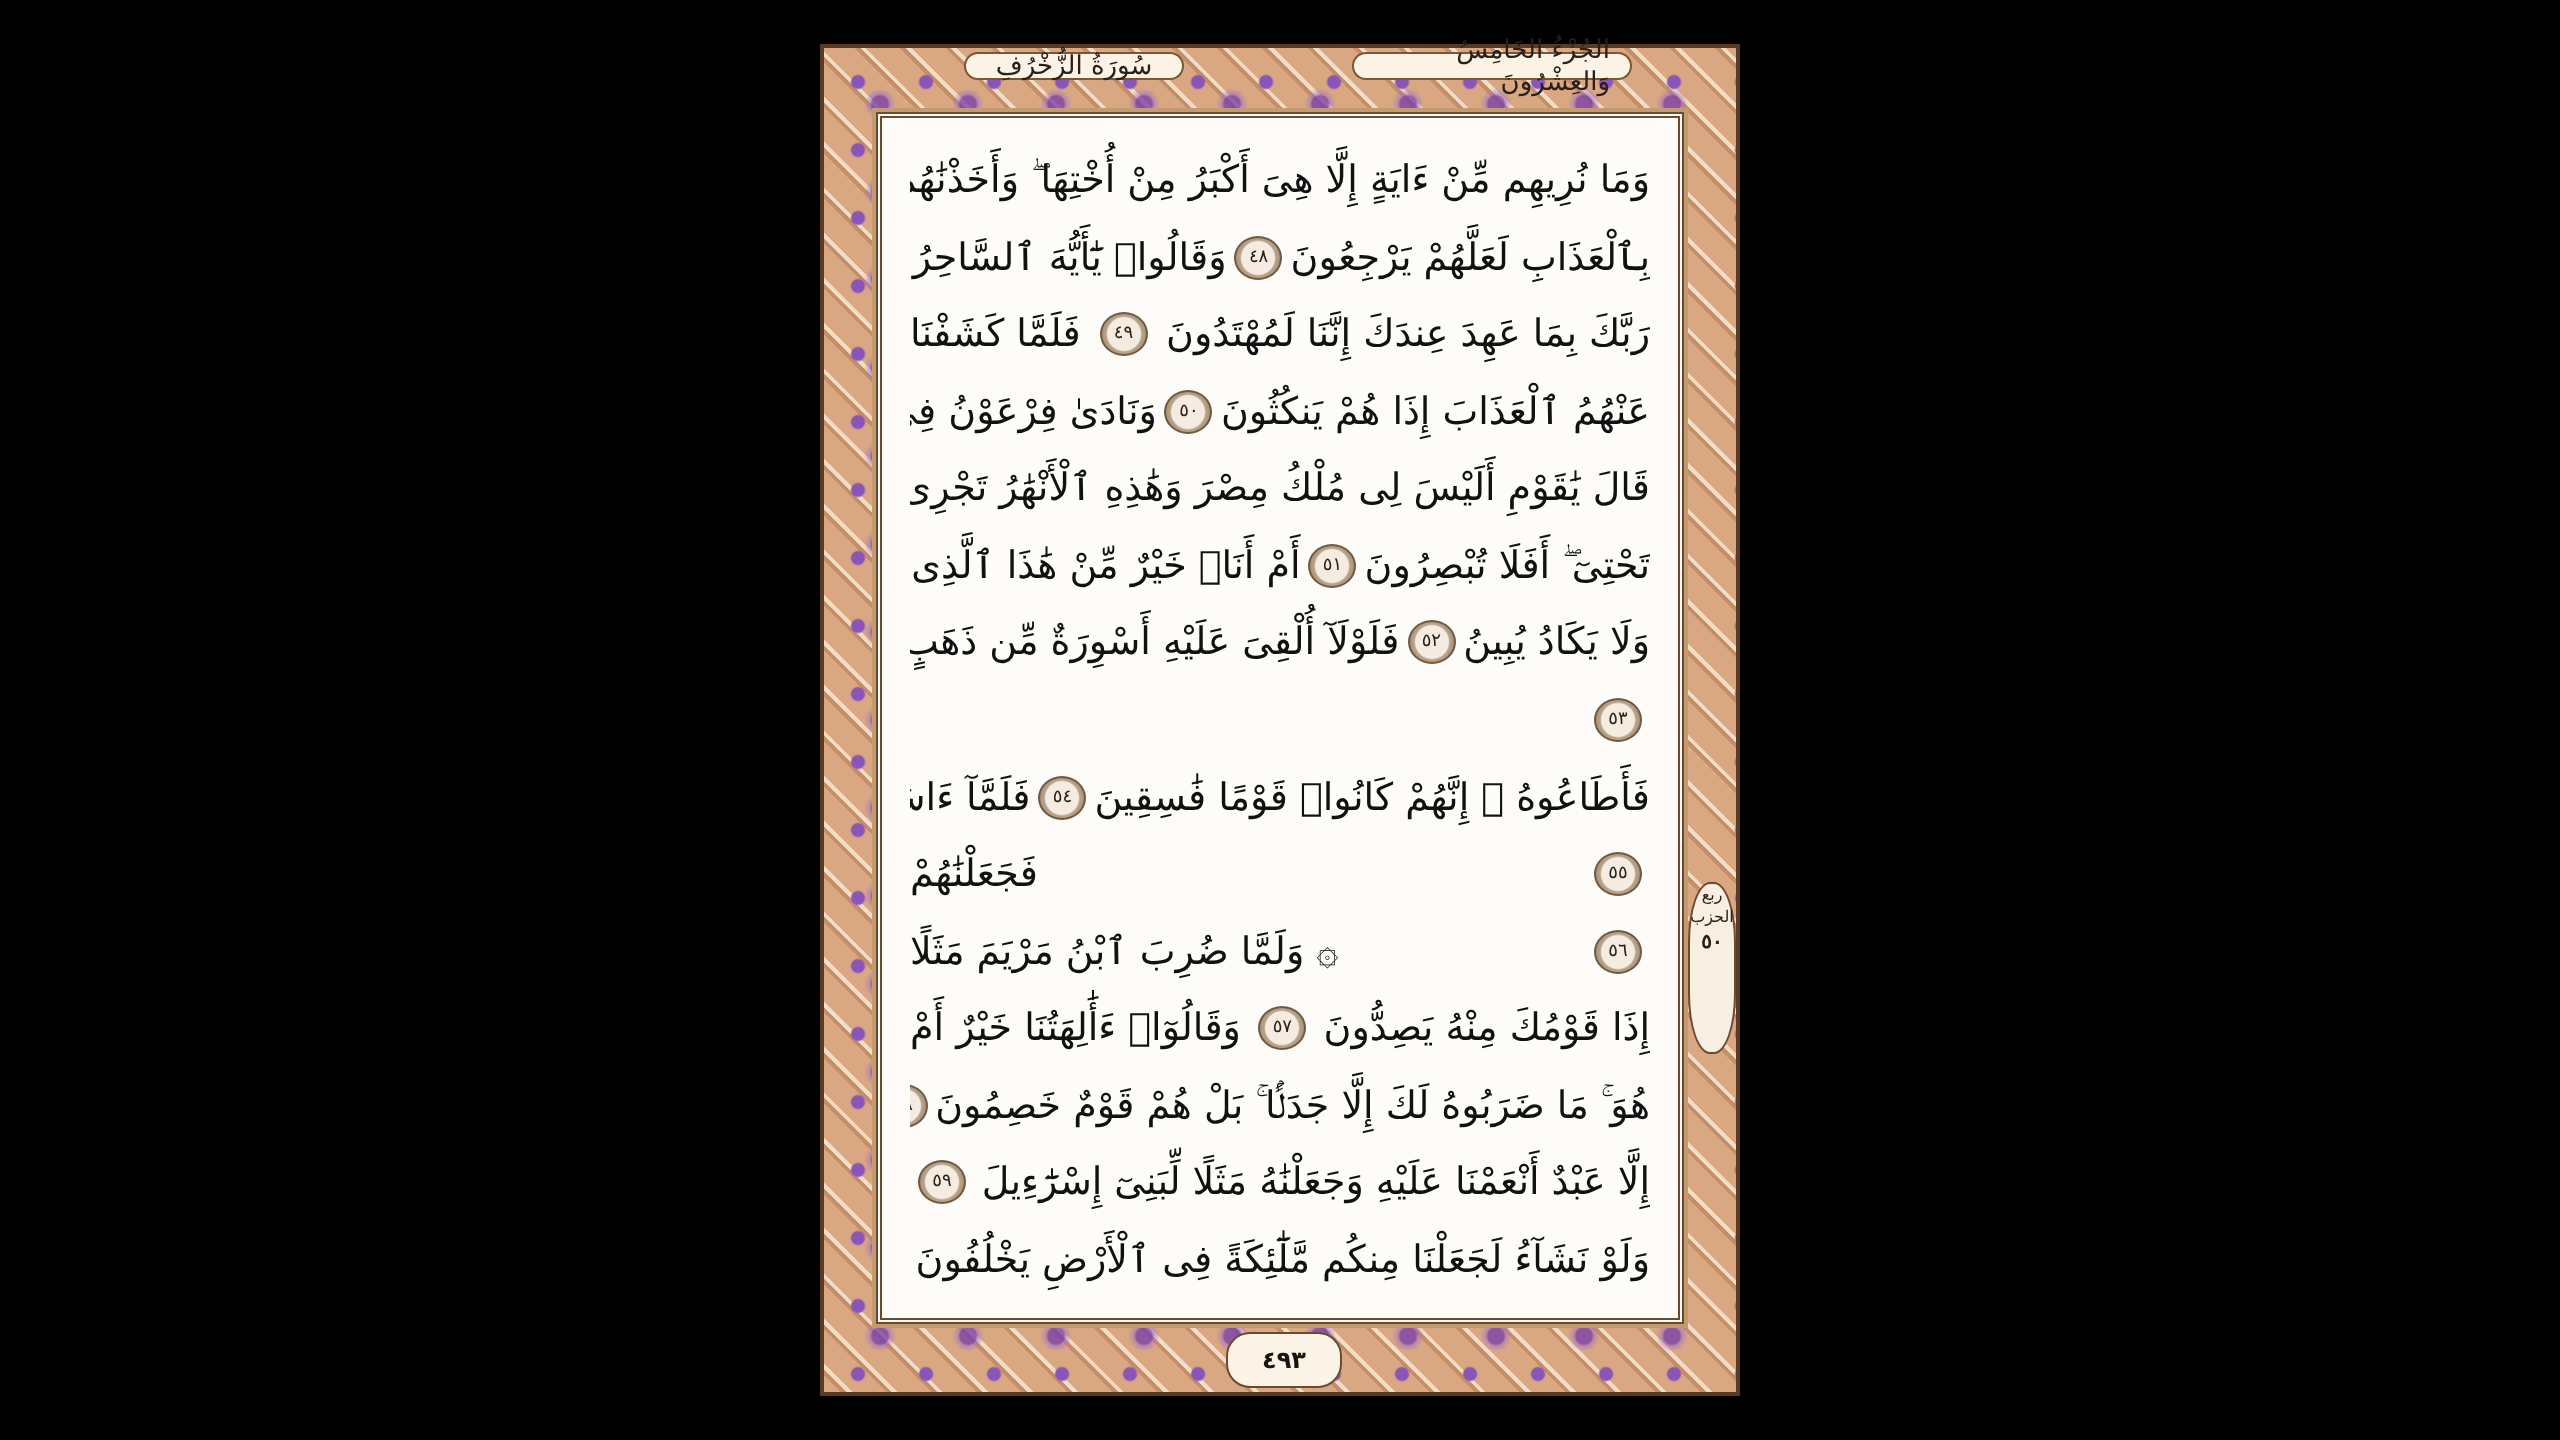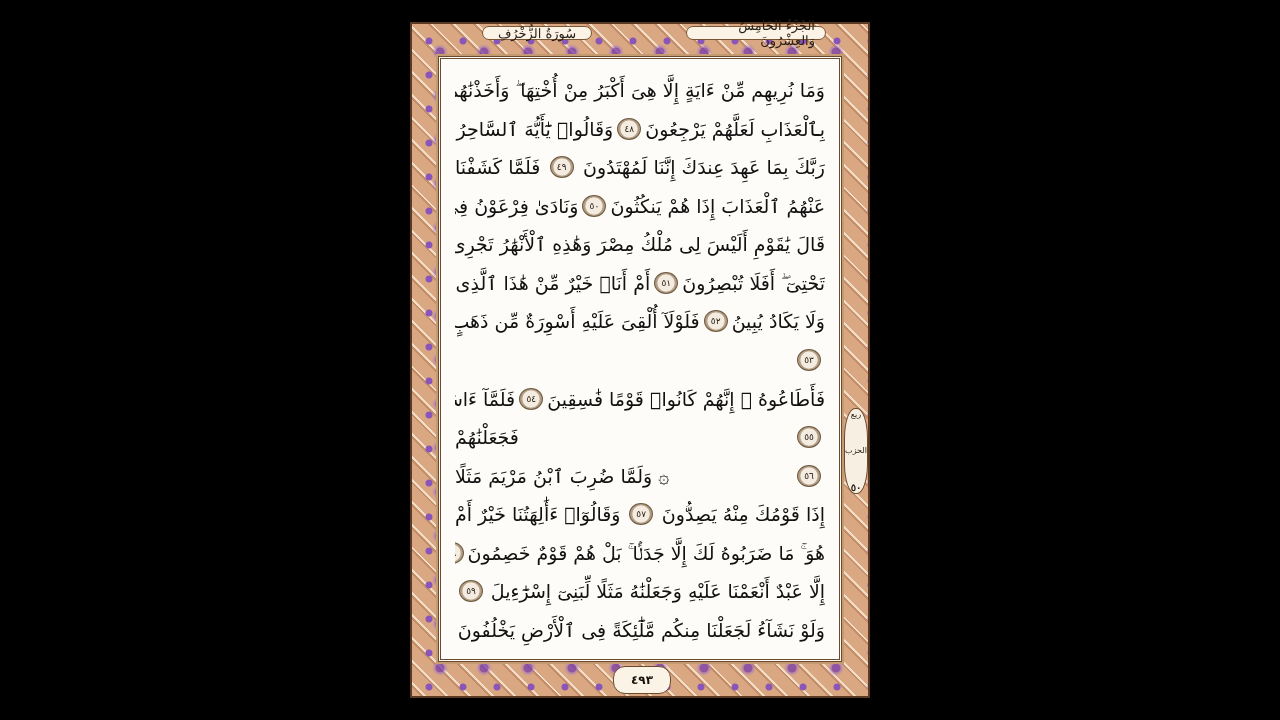--- a/index.html
+++ b/index.html
@@ -62,21 +62,21 @@
       display: flex;
       align-items: center;
       justify-content: center;
       font-family: "DejaVu Serif", serif;
       font-size: 13px;
       color: #2a2018;
       direction: rtl;
       padding: 0 10px;
       box-sizing: border-box;
     }
-    .juz-title { left: 276px; width: 140px; }
+    .juz-title { left: 266px; width: 140px; }
     .surah-title { left: 72px; width: 110px; right: auto; }
 
     .text-block {
       position: absolute;
       left: 14px;
       right: 14px;
       top: 12px;
       bottom: 10px;
       direction: rtl;
       display: flex;
@@ -109,30 +109,30 @@
       border: 1px solid #6e5a42;
       font-family: "DejaVu Sans", sans-serif;
       font-size: 9px;
       color: #2a2018;
       margin: 0 4px;
       flex: 0 0 auto;
     }
     .hizb-marker {
       position: absolute;
       right: 2px;
-      top: 386px;
+      top: 419px;
       width: 22px;
       height: 84px;
       background: #f7efe2;
       border: 1px solid #6b4a2e;
       border-radius: 11px / 30px;
       display: flex;
       flex-direction: column;
       align-items: center;
-      justify-content: space-between;
+      justify-content: flex-start;
       font-family: "DejaVu Serif", serif;
       font-size: 8px;
       color: #2a2018;
       line-height: 11px;
       direction: rtl;
     }
     .hizb-marker .num { font-size: 10px; font-weight: bold; margin-top: 2px; }
     .page-number {
       position: absolute;
       left: 203px;

